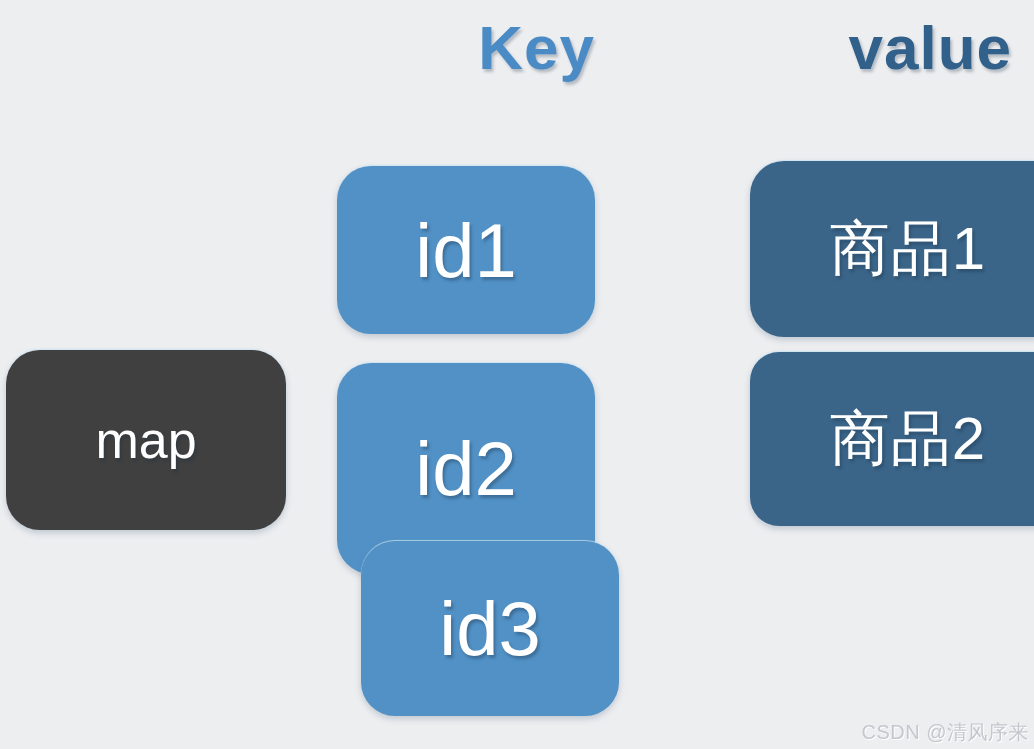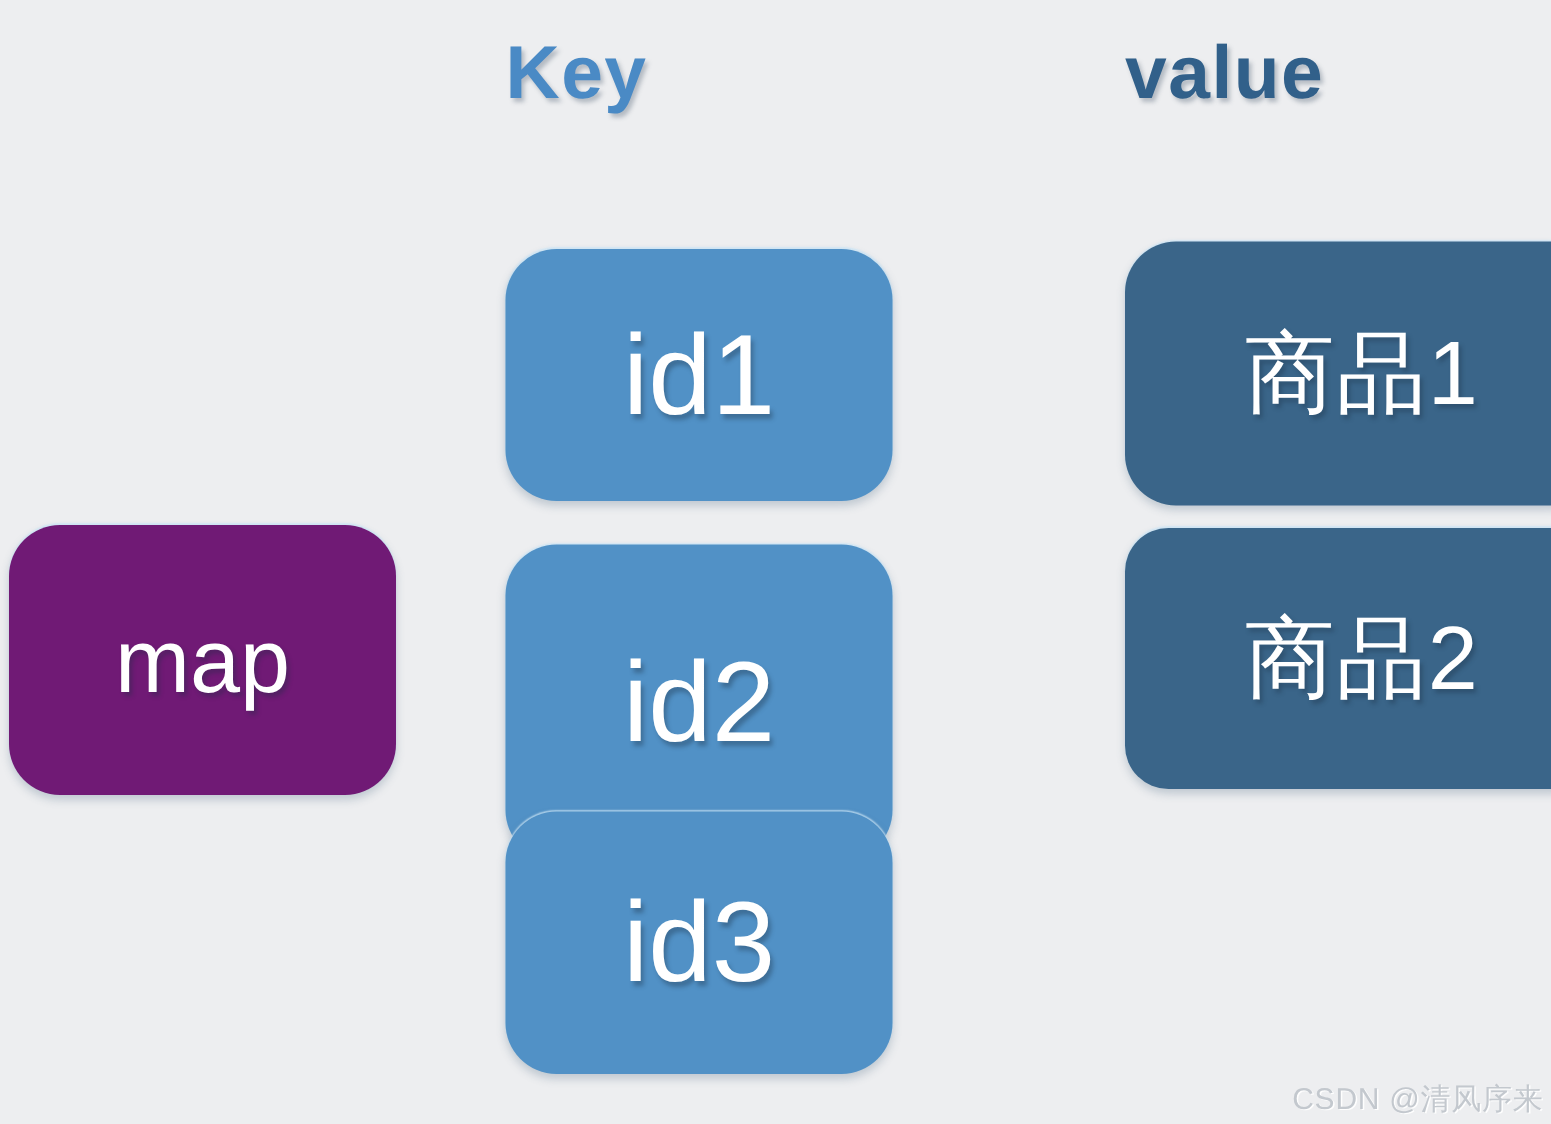--- a/index.html
+++ b/index.html
@@ -15,23 +15,23 @@
   }
   .canvas {
     position: relative;
     width: 1034px;
     height: 749px;
   }
   .hdr {
     position: absolute;
     top: 2px;
     font-weight: bold;
-    font-size: 50px;
+    font-size: 62px;
     line-height: 92px;
-    text-align: left;
+    text-align: right;
     letter-spacing: 1px;
     text-shadow: 2px 3px 3px rgba(110, 125, 140, 0.45);
   }
   .hdr-key {
     left: 337px;
     width: 258px;
     color: #4a8ac5;
   }
   .hdr-value {
     left: 750px;
@@ -46,41 +46,41 @@
     justify-content: center;
     color: #ffffff;
     font-weight: normal;
     box-shadow: 0 3px 6px rgba(90, 115, 140, 0.30),
                 0 -1px 1px rgba(205, 232, 250, 0.75);
     text-shadow: 2px 3px 3px rgba(25, 45, 65, 0.35);
   }
   .box-map {
     left: 6px;
     top: 350px;
-    width: 258px;
+    width: 280px;
     height: 180px;
-    background: #701a75;
-    font-size: 60px;
+    background: #404040;
+    font-size: 52px;
   }
   .box-key {
     left: 337px;
     width: 258px;
     background: #5191c6;
     font-size: 76px;
   }
   .box-value {
     left: 750px;
     width: 316px;
     background: #3a6589;
     font-size: 60px;
     letter-spacing: 1px;
   }
   #key-1 { top: 166px; height: 168px; }
   #key-2 { top: 363px; height: 211px; }
-  #key-3 { top: 541px; height: 175px; }
+  #key-3 { top: 541px; height: 175px; margin-left: 24px; }
   #val-1 { top: 161px; height: 176px; }
   #val-2 { top: 352px; height: 174px; border-radius: 29px; }
   #val-3 { top: 547px; height: 180px; }
   .watermark {
     position: absolute;
     right: 5px;
     bottom: 3px;
     font-size: 20px;
     color: #c3c8ce;
     letter-spacing: 0.5px;

